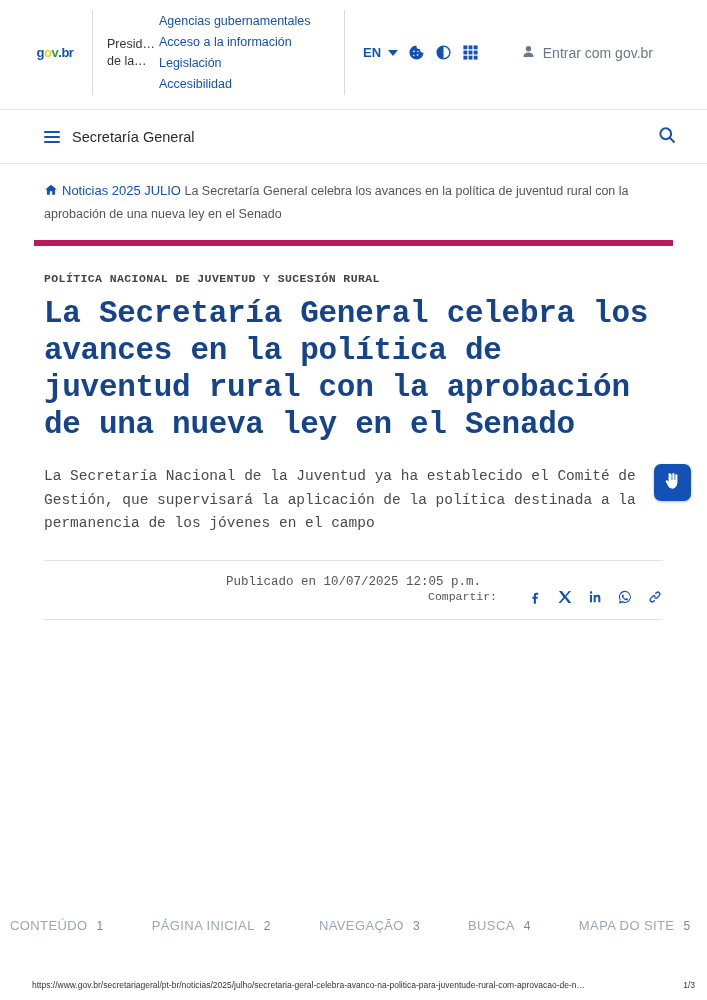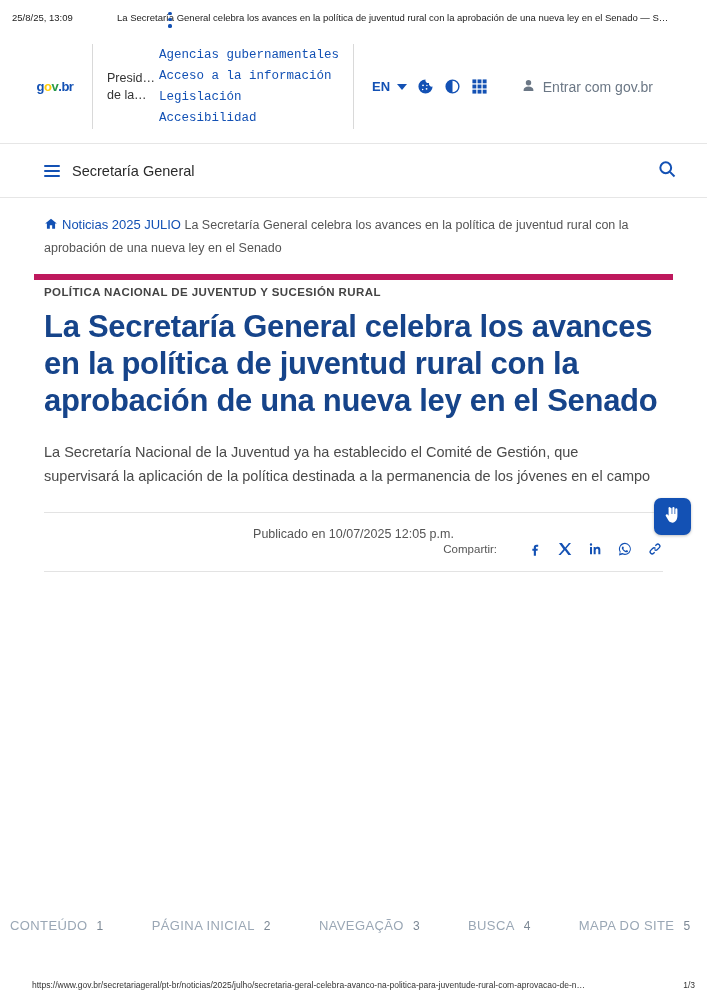--- a/index.html
+++ b/index.html
@@ -104,21 +104,20 @@
     border-radius: 50%;
     background: #1351b4;
   }
   .gov-links a {
     display: block;
     color: #1351b4;
     font-size: 12.5px;
     text-decoration: none;
     line-height: 21px;
     white-space: nowrap;
-    font-family: Liberation Mono, monospace;
   }
 
   .gov-sep2 {
     width: 1px;
     background: #d9d9d9;
     align-self: stretch;
     margin: 4px 0 4px 14px;
   }
 
   .gov-tools {
@@ -202,22 +201,23 @@
   .bc-home svg { width: 14px; height: 14px; fill: #1351b4; }
   .breadcrumb a {
     color: #1351b4;
     text-decoration: none;
     font-size: 13px;
   }
   .breadcrumb .current { color: #555; }
 
   
   .article {
-    padding: 6px 44px 0 44px;
+    padding: 26px 44px 0 44px;
     position: relative;
+    font-family: Liberation Mono, monospace;
   }
   .kicker {
     font-size: 11.5px;
     font-weight: bold;
     letter-spacing: 0.4px;
     color: #444;
     text-transform: uppercase;
     margin-bottom: 10px;
   }
   .headline {
@@ -311,24 +311,20 @@
     color: #333;
   }
   .pf-url { flex: 1; white-space: nowrap; overflow: hidden; text-overflow: ellipsis; padding-left: 20px;}
   .pf-page { width: 28px; text-align: right; }
 </style>
 </head>
 <body>
 
 <div class="page">
 
-  <div class="print-header">
-    <div class="ph-date">25/8/25, 13:09</div>
-    <div class="ph-title">La Secretaría General celebra los avances en la política de juventud rural con la aprobación de una nueva ley en el Senado — S…</div>
-  </div>
 
   <div class="govbar">
     <div class="gov-logo">
       <span class="g">g</span>
         <span class="o">o</span>
         <span class="v">v</span>
         <span class="dot">.</span>
         <span class="br">br</span>
     </div>
 

